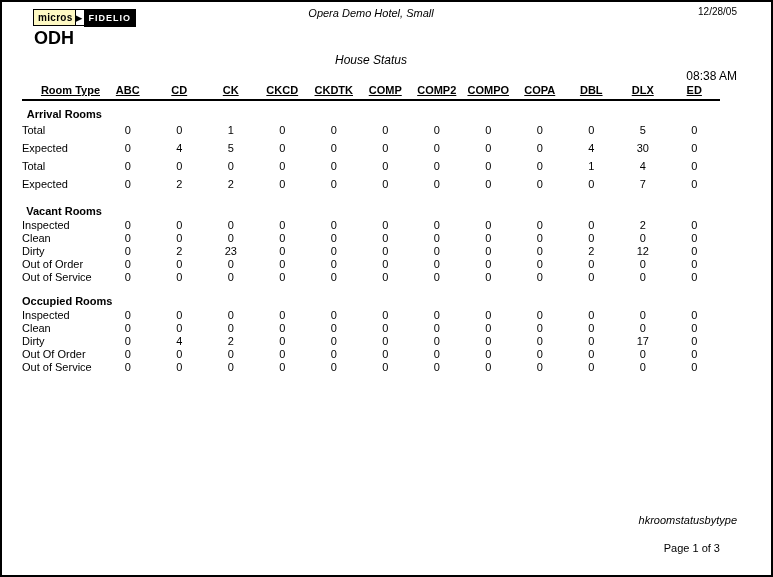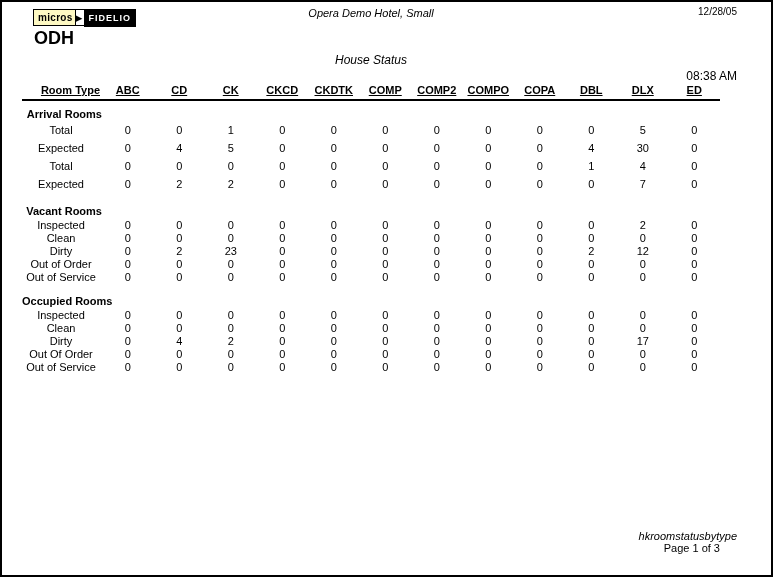--- a/index.html
+++ b/index.html
@@ -120,21 +120,21 @@
     text-decoration: underline;
   }
   table.report-table th.lbl { text-align: right; padding-right: 2px; }
   table.report-table td {
     font-size: 11px;
     text-align: center;
     vertical-align: middle;
     padding: 0;
     white-space: nowrap;
   }
-  table.report-table td.lbl { text-align: center; padding-right: 2px; }
+  table.report-table td.lbl { text-align: left; padding-right: 2px; }
   tr.section-title td {
     font-weight: bold;
     text-align: right;
     padding-top: 6px;
     height: 14px;
   }
   tr.section-title.gap td { padding-top: 11px; }
   tr.wide td { height: 18px; }
   tr.narrow td { height: 13px; }
   
@@ -142,21 +142,21 @@
     position: absolute;
     left: 20px;
     width: 698px;
     top: 540px;
     text-align: right;
     font-size: 11px;
   }
   .footer-report {
     position: absolute;
     right: 34px;
-    top: 528px;
+    top: 512px;
     font-size: 11px;
     font-style: italic;
   }
 </style>
 </head>
 <body>
 
 <div class="page">
 
   <div class="logo">

